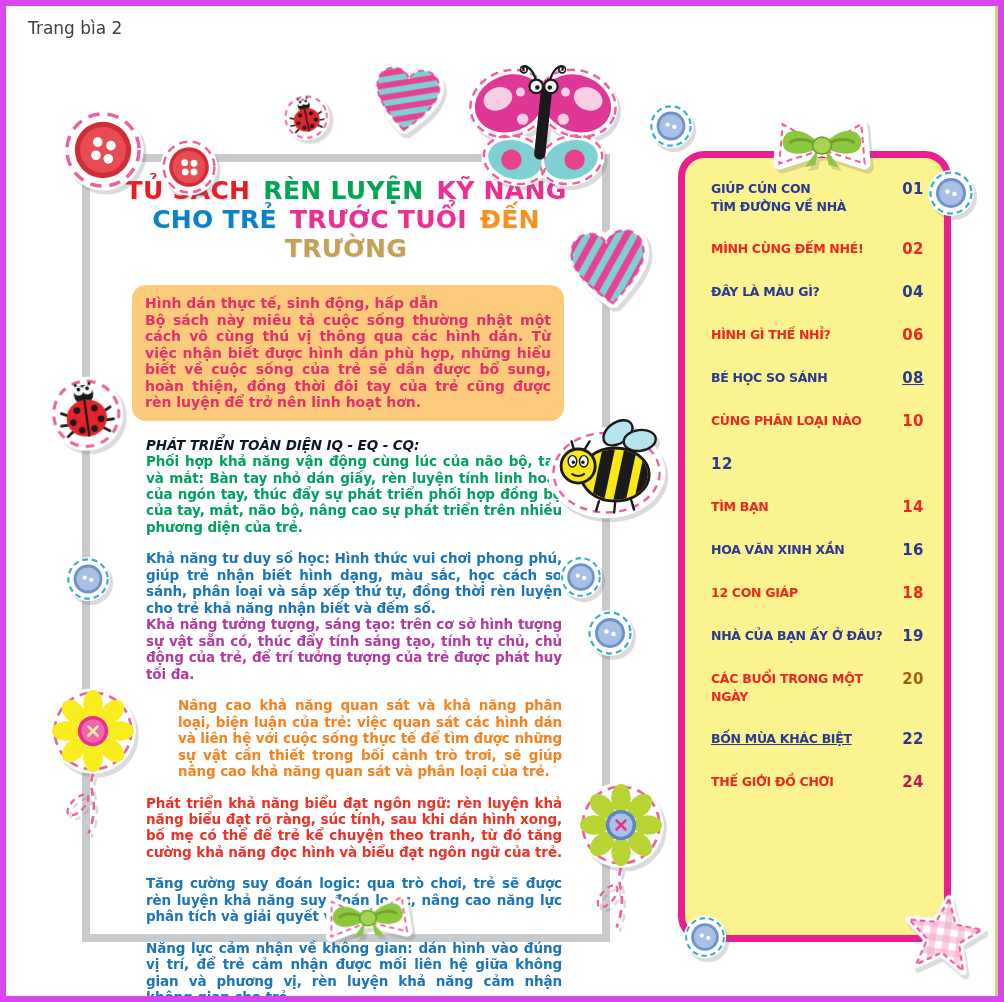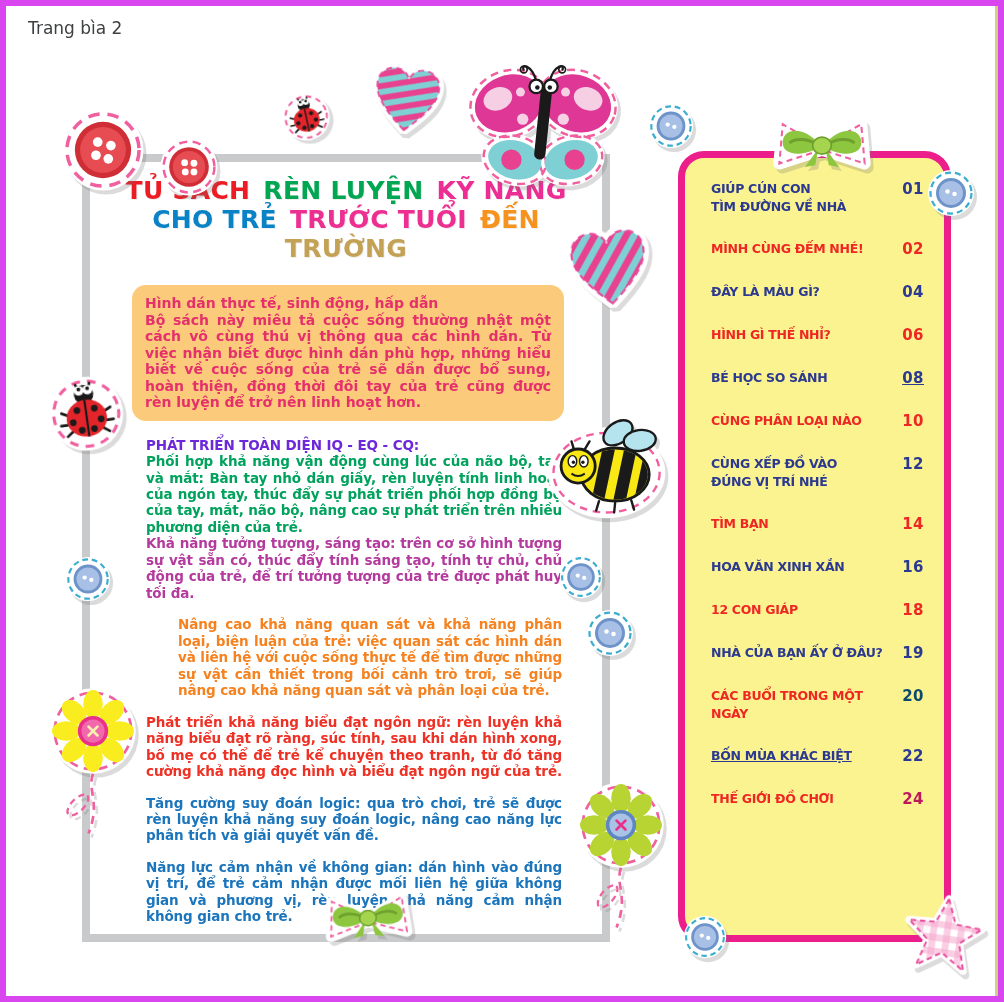--- a/index.html
+++ b/index.html
@@ -75,22 +75,23 @@
         <span class="w" style="color: rgb(195, 161, 85);">TRƯỜNG</span>
       </div>
     </div>
 
     <div class="intro-box" style="color: rgb(229, 48, 108);">
       <span class="ih">Hình dán thực tế, sinh động, hấp dẫn</span>
       <span>Bộ sách này miêu tả cuộc sống thường nhật một cách vô cùng thú vị thông qua các hình dán. Từ việc nhận biết được hình dán phù hợp, những hiểu biết về cuộc sống của trẻ sẽ dần được bổ sung, hoàn thiện, đồng thời đôi tay của trẻ cũng được rèn luyện để trở nên linh hoạt hơn.</span>
     </div>
 
     <div class="paras">
-      <p style="color: #6d28d9;">PHÁT TRIỂN TOÀN DIỆN IQ - EQ - CQ:</p>
+      <p style="color: #0f172a; font-style: italic;">PHÁT TRIỂN TOÀN DIỆN IQ - EQ - CQ:</p>
       <p style="color: rgb(0, 162, 93);">Phối hợp khả năng vận động cùng lúc của não bộ, tay và mắt: Bàn tay nhỏ dán giấy, rèn luyện tính linh hoạt của ngón tay, thúc đẩy sự phát triển phối hợp đồng bộ của tay, mắt, não bộ, nâng cao sự phát triển trên nhiều phương diện của trẻ.</p>
+      <p class="mg" style="color: rgb(27, 117, 188);">Khả năng tư duy số học: Hình thức vui chơi phong phú, giúp trẻ nhận biết hình dạng, màu sắc, học cách so sánh, phân loại và sắp xếp thứ tự, đồng thời rèn luyện cho trẻ khả năng nhận biết và đếm số.</p>
       <p style="color: rgb(180, 58, 157);">Khả năng tưởng tượng, sáng tạo: trên cơ sở hình tượng sự vật sẵn có, thúc đẩy tính sáng tạo, tính tự chủ, chủ động của trẻ, để trí tưởng tượng của trẻ được phát huy tối đa.</p>
       <p class="mg" style="color: rgb(245, 130, 31); margin-left: 32px;">Nâng cao khả năng quan sát và khả năng phân loại, biện luận của trẻ: việc quan sát các hình dán và liên hệ với cuộc sống thực tế để tìm được những sự vật cần thiết trong bối cảnh trò trơi, sẽ giúp nâng cao khả năng quan sát và phân loại của trẻ.</p>
       <p class="mg" style="color: rgb(238, 49, 36);">Phát triển khả năng biểu đạt ngôn ngữ: rèn luyện khả năng biểu đạt rõ ràng, súc tính, sau khi dán hình xong, bố mẹ có thể để trẻ kể chuyện theo tranh, từ đó tăng cường khả năng đọc hình và biểu đạt ngôn ngữ của trẻ.</p>
       <p class="mg" style="color: rgb(27, 117, 188);">Tăng cường suy đoán logic: qua trò chơi, trẻ sẽ được rèn luyện khả năng suy đoán logic, nâng cao năng lực phân tích và giải quyết vấn đề.</p>
       <p class="mg" style="color: rgb(27, 117, 188);">Năng lực cảm nhận về không gian: dán hình vào đúng vị trí, để trẻ cảm nhận được mối liên hệ giữa không gian và phương vị, rèn luyện khả năng cảm nhận không gian cho trẻ.</p>
     </div>
   </div>
 
   <div class="toc">
     <div class="toc-row">
@@ -112,43 +113,41 @@
       </div>
     <div class="toc-row">
         <span class="lbl" style="color: rgb(43, 57, 144);">BÉ HỌC SO SÁNH</span>
         <span class="num" style="color: rgb(43, 57, 144); text-decoration: underline;">08</span>
       </div>
     <div class="toc-row">
         <span class="lbl" style="color: rgb(238, 39, 36);">CÙNG PHÂN LOẠI NÀO</span>
         <span class="num" style="color: rgb(238, 39, 36);">10</span>
       </div>
     <div class="toc-row">
-        <span class="lbl" style="color: rgb(43, 57, 144);">CÙNG XẾP ĐỒ VÀO
-ĐÚNG VỊ TRÍ NHÉ</span>
         <span class="num" style="color: rgb(43, 57, 144);">12</span>
       </div>
     <div class="toc-row">
         <span class="lbl" style="color: rgb(238, 39, 36);">TÌM BẠN</span>
         <span class="num" style="color: rgb(238, 39, 36);">14</span>
       </div>
     <div class="toc-row">
         <span class="lbl" style="color: rgb(43, 57, 144);">HOA VĂN XINH XẮN</span>
         <span class="num" style="color: rgb(43, 57, 144);">16</span>
       </div>
     <div class="toc-row">
         <span class="lbl" style="color: rgb(238, 39, 36);">12 CON GIÁP</span>
         <span class="num" style="color: rgb(238, 39, 36);">18</span>
       </div>
     <div class="toc-row">
         <span class="lbl" style="color: rgb(43, 57, 144);">NHÀ CỦA BẠN ẤY Ở ĐÂU?</span>
         <span class="num" style="color: rgb(43, 57, 144);">19</span>
       </div>
     <div class="toc-row">
         <span class="lbl" style="color: rgb(238, 39, 36);">CÁC BUỔI TRONG MỘT NGÀY</span>
-        <span class="num" style="color: #0c4a6e;">20</span>
+        <span class="num" style="color: #a16207;">20</span>
       </div>
     <div class="toc-row">
         <span class="lbl" style="color: rgb(43, 57, 144); text-decoration: underline;">BỐN MÙA KHÁC BIỆT</span>
         <span class="num" style="color: rgb(43, 57, 144);">22</span>
       </div>
     <div class="toc-row">
         <span class="lbl" style="color: rgb(238, 39, 36);">THẾ GIỚI ĐỒ CHƠI</span>
         <span class="num" style="color: #be185d;">24</span>
       </div>
   </div>

